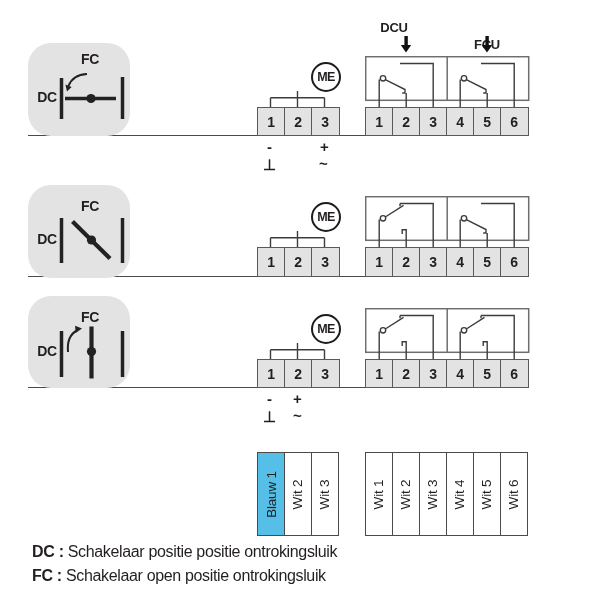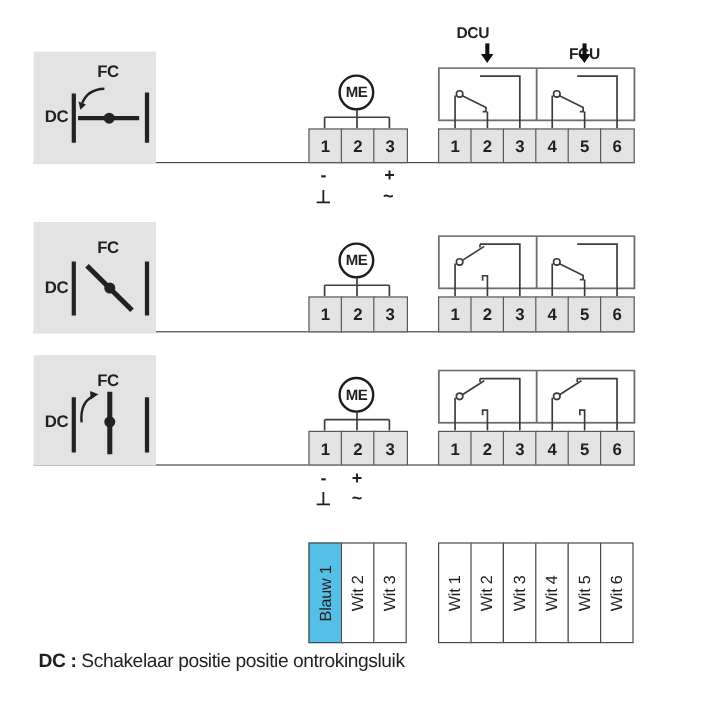--- a/index.html
+++ b/index.html
@@ -1,33 +1,33 @@
 <!DOCTYPE html>
 <html><head>
 <meta charset="utf-8">
 <style>
   html,body{margin:0;padding:0;background:#fff;}
   .stage{position:relative;width:600px;height:600px;background:#fff;overflow:hidden;
          font-family:"Liberation Sans",sans-serif;color:#231F20;}
   .abs{position:absolute;}
-  .graybox{background:#E3E3E3;}
+  .graybox{background:#E3E3E3;border-radius:23px;}
   .lbl{font-weight:bold;font-size:14px;letter-spacing:-0.3px;text-align:center;}
   .baseline{background:#4A4A4A;height:1.5px;}
   .termrow{display:flex;}
   .cell{width:28.5px;box-sizing:border-box;border:1.5px solid #58595B;background:#E3E3E3;
         display:flex;align-items:center;justify-content:center;font-weight:bold;font-size:14px;}
   .cell + .cell{margin-left:-1.5px;}
   .wirerow{display:flex;}
   .wirecell{width:28.5px;height:84px;box-sizing:border-box;border:1.6px solid #4A4A4A;background:#fff;
         display:flex;align-items:center;justify-content:center;}
   .wirecell + .wirecell{margin-left:-1.6px;}
   .wirecell span{transform:rotate(-90deg);white-space:nowrap;font-size:13.5px;letter-spacing:-0.2px;}
   .mecircle{width:30px;height:30px;box-sizing:border-box;border:2.6px solid #1C1C1C;border-radius:50%;
         background:#fff;display:flex;align-items:center;justify-content:center;
-        font-weight:bold;font-size:12.5px;letter-spacing:-0.5px;}
+        font-weight:bold;font-size:12.5px;letter-spacing:-0.5px;margin-left:29px;}
   .sym{font-weight:bold;font-size:15px;width:21px;text-align:center;line-height:1;}
   .cu{font-weight:bold;font-size:13px;letter-spacing:-0.3px;text-align:center;}
   .legend{font-size:16px;letter-spacing:-0.35px;white-space:nowrap;}
   .legend b{letter-spacing:-0.3px;margin-left:24px;}
   svg{display:block;}
   .sw{stroke:#222;fill:none;}
   .ct{stroke:#3C3C3C;stroke-width:1.4;fill:none;}
 </style>
 </head>
 <body>
@@ -233,14 +233,18 @@
       </div>
     <div class="wirecell">
         <span>Wit 6</span>
       </div>
   </div>
 
   <div class="abs legend" style="left:8px;top:543px;">
     <b>DC :</b>
     <span>Schakelaar positie positie ontrokingsluik</span>
   </div>
+  <div class="abs legend" style="left:8px;top:567px;">
+    <b>FC :</b>
+    <span>Schakelaar open positie ontrokingsluik</span>
+  </div>
 
 </div>
 
 </body></html>

